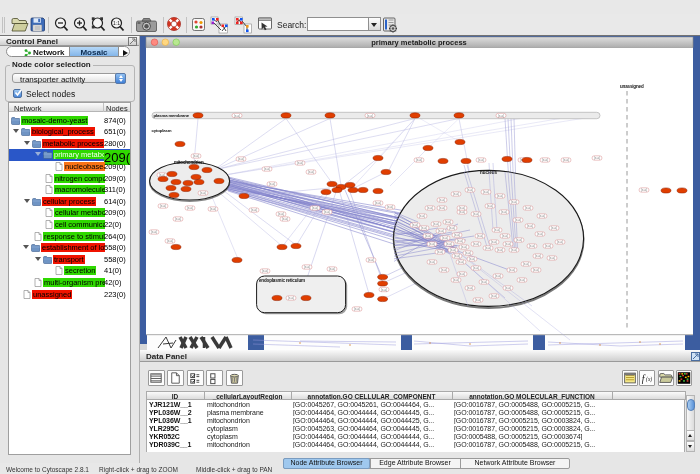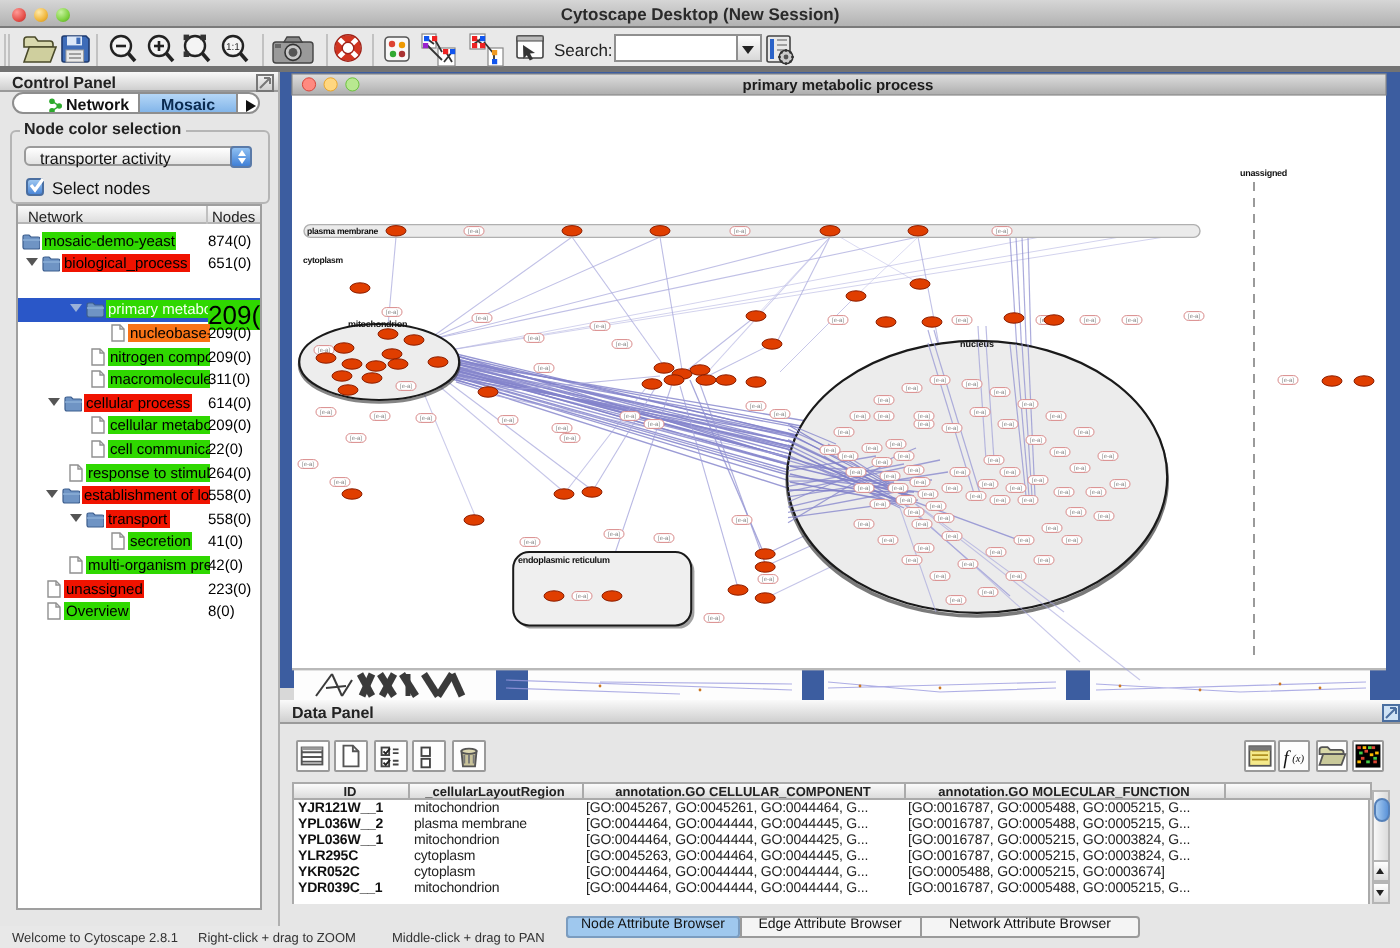--- a/index.html
+++ b/index.html
@@ -1,37 +1,31 @@
 <!DOCTYPE html>
 <html><head><meta charset="utf-8"><style>
 *{margin:0;padding:0;box-sizing:border-box;}
 html,body{width:700px;height:474px;overflow:hidden;background:#e8e8e8;font-family:"Liberation Sans",sans-serif;}
 #win{position:absolute;left:0;top:0;width:700px;height:474px;}
 .abs{position:absolute;}
 #titlebar{left:0;top:0;width:700px;height:14px;background:linear-gradient(#d6d6d6,#b2b2b2);border-bottom:1px solid #7a7a7a;}
 #titlebar .t{position:absolute;left:0;right:0;top:1.5px;text-align:center;font-size:8.5px;font-weight:bold;color:#2a2a2a;}
 .tl{position:absolute;top:4px;width:7px;height:7px;border-radius:50%;}
-#toolbar{left:0;top:14px;width:700px;height:22px;background:#e9e9e9;border-bottom:3px solid #737373;}
+#toolbar{left:0;top:14px;width:700px;height:22px;background:#e9e9e9;border-bottom:1px solid #737373;}
 .sep{position:absolute;top:3px;width:1px;height:16px;background:#c2c2c2;}
 #cpanel{left:0;top:36px;width:140px;height:427px;background:#e6e6e6;border-right:1px solid #b0b0b0;}
 .phead{background:linear-gradient(#fafafa,#cfcfcf);border-bottom:1px solid #9a9a9a;font-size:8px;font-weight:bold;color:#222;}
 #desktop{left:140px;top:36px;width:560px;height:314px;background:#3c5da0;overflow:hidden;}
 #dpanel{left:140px;top:350px;width:560px;height:124px;background:#e6e6e6;z-index:2;}
 #statusbar{left:0;top:463px;width:700px;height:11px;background:transparent;font-size:6.8px;color:#333;z-index:3;}
 .btn{position:absolute;background:#fdfdfd;border:1px solid #9a9a9a;border-radius:1px;}
 svg{display:block;}
 </style></head>
 <body>
 <div id="win">
-  <div class="abs" id="titlebar">
-    <div class="tl" style="left:6px;background:radial-gradient(circle at 35% 30%,#ff9a96,#e5504a 60%,#b02520);"></div>
-    <div class="tl" style="left:17px;background:radial-gradient(circle at 35% 30%,#ffe9a8,#f0b63a 60%,#c78a18);"></div>
-    <div class="tl" style="left:28px;background:radial-gradient(circle at 35% 30%,#c8f2a0,#7ed13e 60%,#4d9a1d);"></div>
-    <div class="t">Cytoscape Desktop (New Session)</div>
-  </div>
   <div class="abs" id="toolbar">
     <div class="sep" style="left:2px"></div>
       <div class="sep" style="left:4px"></div>
     <div class="sep" style="left:48px"></div>
     <div class="sep" style="left:131px"></div>
     <div class="sep" style="left:163px"></div>
     <div class="sep" style="left:186px"></div>
     <div id="tbicons" class="abs" style="left:0;top:0;width:700px;height:22px;">
         <svg width="700" height="22" viewBox="0 0 700 22">
           <g transform="translate(11,3)">
@@ -194,20 +188,29 @@
           </div>
 <div style="position:absolute;left:0;top:13.1px;width:121px;height:11.6px;">
             <span style="position:absolute;left:4px;top:3.2px;width:0;height:0;border-left:3px solid transparent;border-right:3px solid transparent;border-top:4.2px solid #555;"></span>
             <svg style="position:absolute;left:12px;top:2px" width="9" height="8" viewBox="0 0 9 8">
               <path d="M0.5 1.5 q0-1 1-1 h2 l1 1 h3.5 q1 0 1 1 v4 q0 1-1 1 h-6.5 q-1 0-1-1 z" fill="#6f94c4" stroke="#3d5e8e" stroke-width="0.6"></path>
               <path d="M0.5 3 h8.5" stroke="#8fb0d8" stroke-width="0.7"></path>
             </svg>
             <span style="position:absolute;left:22px;top:1px;background:#f01300;color:#000;font-size:7.5px;padding:0 1px;white-space:nowrap;max-width:74px;overflow:hidden;">biological_process</span>
             <span style="position:absolute;left:95px;top:1px;color:#000;font-size:7.5px;white-space:nowrap;">651(0)</span>
           </div>
+<div style="position:absolute;left:0;top:24.7px;width:121px;height:11.6px;">
+            <span style="position:absolute;left:15px;top:3.2px;width:0;height:0;border-left:3px solid transparent;border-right:3px solid transparent;border-top:4.2px solid #555;"></span>
+            <svg style="position:absolute;left:23px;top:2px" width="9" height="8" viewBox="0 0 9 8">
+              <path d="M0.5 1.5 q0-1 1-1 h2 l1 1 h3.5 q1 0 1 1 v4 q0 1-1 1 h-6.5 q-1 0-1-1 z" fill="#6f94c4" stroke="#3d5e8e" stroke-width="0.6"></path>
+              <path d="M0.5 3 h8.5" stroke="#8fb0d8" stroke-width="0.7"></path>
+            </svg>
+            <span style="position:absolute;left:33px;top:1px;background:#f01300;color:#000;font-size:7.5px;padding:0 1px;white-space:nowrap;max-width:63px;overflow:hidden;">metabolic process</span>
+            <span style="position:absolute;left:95px;top:1px;color:#000;font-size:7.5px;white-space:nowrap;">280(0)</span>
+          </div>
 <div style="position:absolute;left:0;top:36.3px;width:121px;height:11.6px;background:#2a57c8;">
             <span style="position:absolute;left:26px;top:3.2px;width:0;height:0;border-left:3px solid transparent;border-right:3px solid transparent;border-top:4.2px solid #9ab0d8;"></span>
             <svg style="position:absolute;left:34px;top:2px" width="9" height="8" viewBox="0 0 9 8">
               <path d="M0.5 1.5 q0-1 1-1 h2 l1 1 h3.5 q1 0 1 1 v4 q0 1-1 1 h-6.5 q-1 0-1-1 z" fill="#6f94c4" stroke="#3d5e8e" stroke-width="0.6"></path>
               <path d="M0.5 3 h8.5" stroke="#8fb0d8" stroke-width="0.7"></path>
             </svg>
             <span style="position:absolute;left:44px;top:1px;background:#2fd800;color:#f5fff0;font-size:7.5px;padding:0 1px;white-space:nowrap;max-width:52px;overflow:hidden;">primary metabo</span>
             <span style="position:absolute;left:95px;top:1px;background:#2fd800;color:#000;font-size:13px;white-space:nowrap;">209(...</span>
           </div>
 <div style="position:absolute;left:0;top:47.9px;width:121px;height:11.6px;">
@@ -301,28 +304,20 @@
             <span style="position:absolute;left:34px;top:1px;background:#2fd800;color:#000;font-size:7.5px;padding:0 1px;white-space:nowrap;max-width:62px;overflow:hidden;">multi-organism pre</span>
             <span style="position:absolute;left:95px;top:1px;color:#000;font-size:7.5px;white-space:nowrap;">42(0)</span>
           </div>
 <div style="position:absolute;left:0;top:175.5px;width:121px;height:11.6px;">
             <svg style="position:absolute;left:14px;top:1px" width="8" height="9" viewBox="0 0 8 9">
               <path d="M1 0.5 h4 l2 2 v6 h-6 z" fill="#fff" stroke="#909090" stroke-width="0.7"></path>
               <path d="M5 0.5 v2 h2" fill="none" stroke="#909090" stroke-width="0.7"></path>
             </svg>
             <span style="position:absolute;left:23px;top:1px;background:#f01300;color:#000;font-size:7.5px;padding:0 1px;white-space:nowrap;max-width:73px;overflow:hidden;">unassigned</span>
             <span style="position:absolute;left:95px;top:1px;color:#000;font-size:7.5px;white-space:nowrap;">223(0)</span>
-          </div>
-<div style="position:absolute;left:0;top:187.1px;width:121px;height:11.6px;">
-            <svg style="position:absolute;left:14px;top:1px" width="8" height="9" viewBox="0 0 8 9">
-              <path d="M1 0.5 h4 l2 2 v6 h-6 z" fill="#fff" stroke="#909090" stroke-width="0.7"></path>
-              <path d="M5 0.5 v2 h2" fill="none" stroke="#909090" stroke-width="0.7"></path>
-            </svg>
-            <span style="position:absolute;left:23px;top:1px;background:#2fd800;color:#000;font-size:7.5px;padding:0 1px;white-space:nowrap;max-width:73px;overflow:hidden;">Overview</span>
-            <span style="position:absolute;left:95px;top:1px;color:#000;font-size:7.5px;white-space:nowrap;">8(0)</span>
           </div>
       </div>
     </div>
   </div>
 
   <div class="abs" id="desktop">
 <svg width="560" height="314" viewBox="140 36 560 314" style="position:absolute;left:0;top:0;">
 <rect x="147" y="335" width="546" height="15" fill="#fdfdfd"></rect>
 <g stroke="#3a3a3a" fill="none">
           <line x1="158" y1="348" x2="166" y2="337" stroke-width="1"></line>

